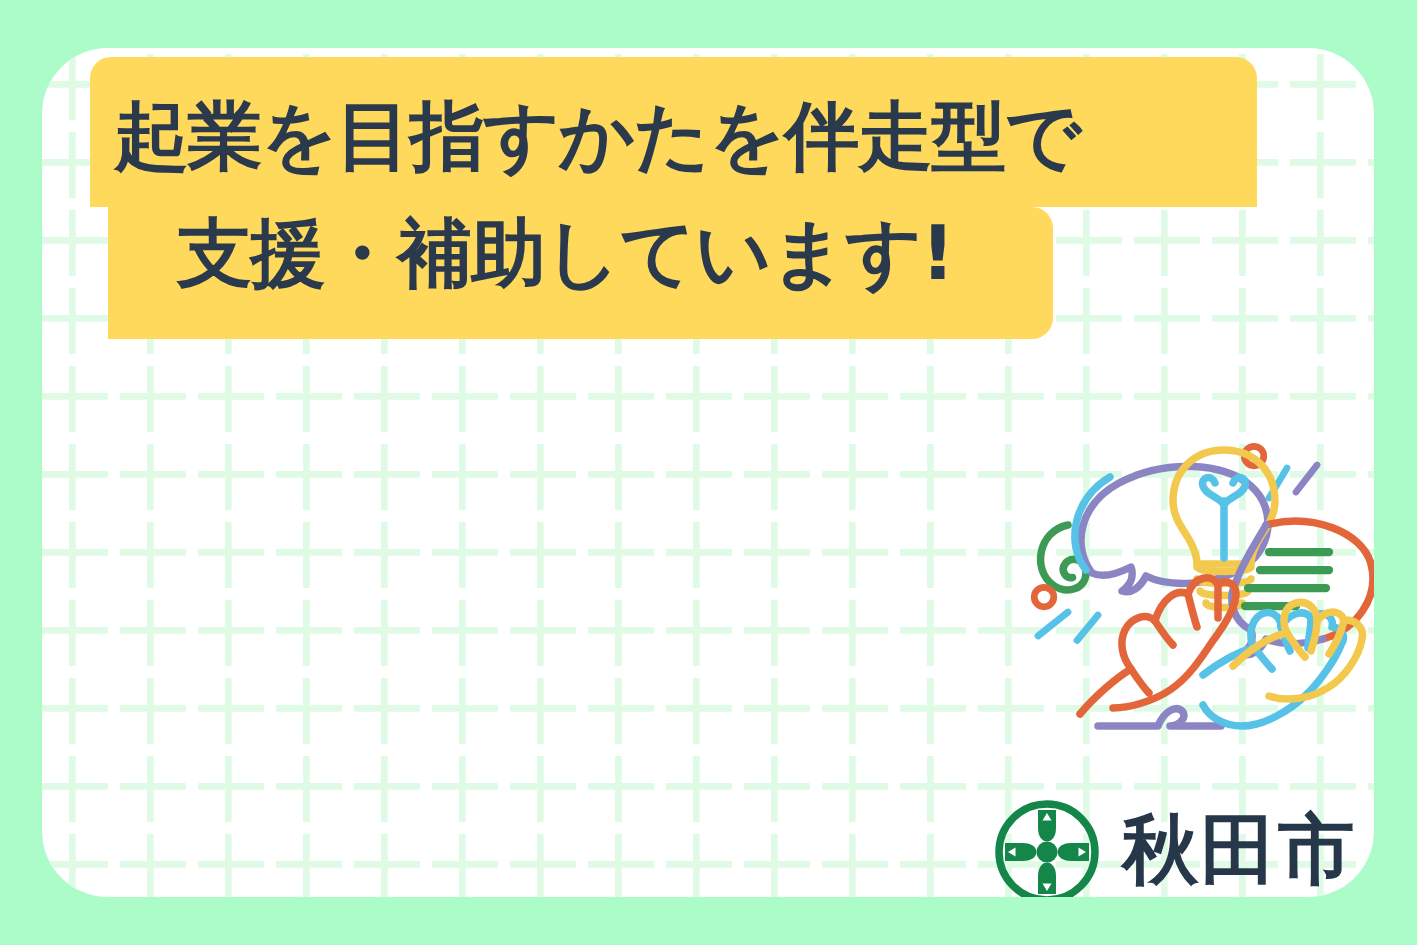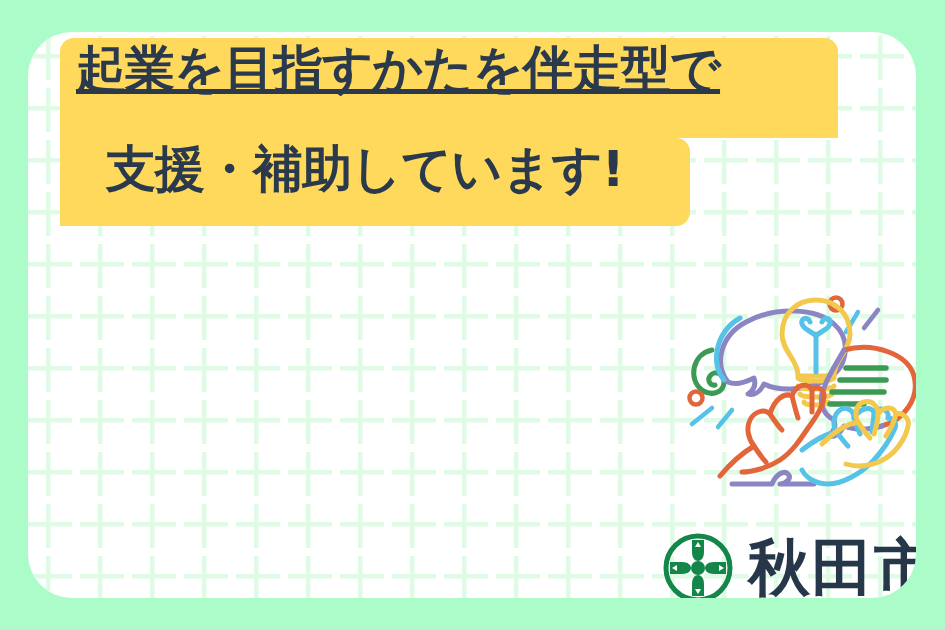--- a/index.html
+++ b/index.html
@@ -58,31 +58,31 @@
     line-height: 80px;
     letter-spacing: -1px;
     white-space: nowrap;
     width: max-content;
     padding: 0 14px 0 16px;
     box-sizing: border-box;
   }
   #hl-line-1 {
     border-radius: 14px 14px 0 0;
     min-width: 778px;
+    padding-top: 22px;
     line-height: 62px;
     height: 100px;
-    text-decoration: underline;
   }
   #hl-line-2 {
     border-radius: 0 14px 14px 0;
     min-width: 630px;
     height: 88px;
     line-height: 62px;
     padding-bottom: 24px;
-    margin-left: 0;
+    margin-left: 12px;
     padding-left: 46px;
   }
 
   
   #main-title {
     position: absolute;
     left: 58px;
     top: 322px;
     font-size: 84px;
     line-height: 96px;
@@ -109,21 +109,21 @@
     display: flex;
     align-items: center;
     gap: 14px;
   }
   #logo-mark {
     width: 72px;
     height: 72px;
     flex: 0 0 auto;
   }
   #logo-text {
-    font-size: 62px;
+    font-size: 51px;
     line-height: 62px;
     font-weight: 900;
     color: #26374A;
     letter-spacing: 1px;
     white-space: nowrap;
   }
 </style>
 </head>
 <body>
 

